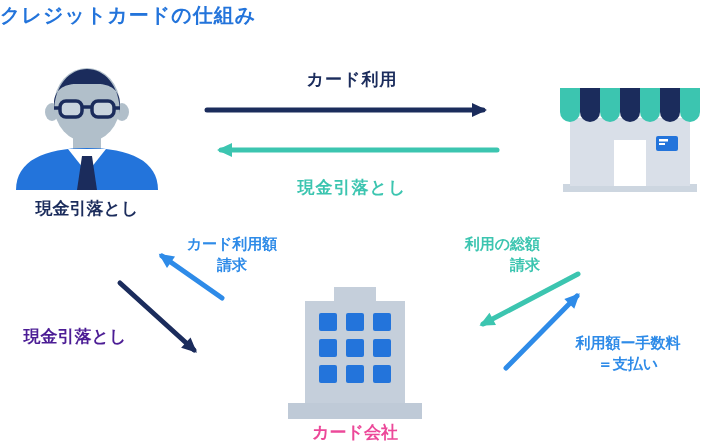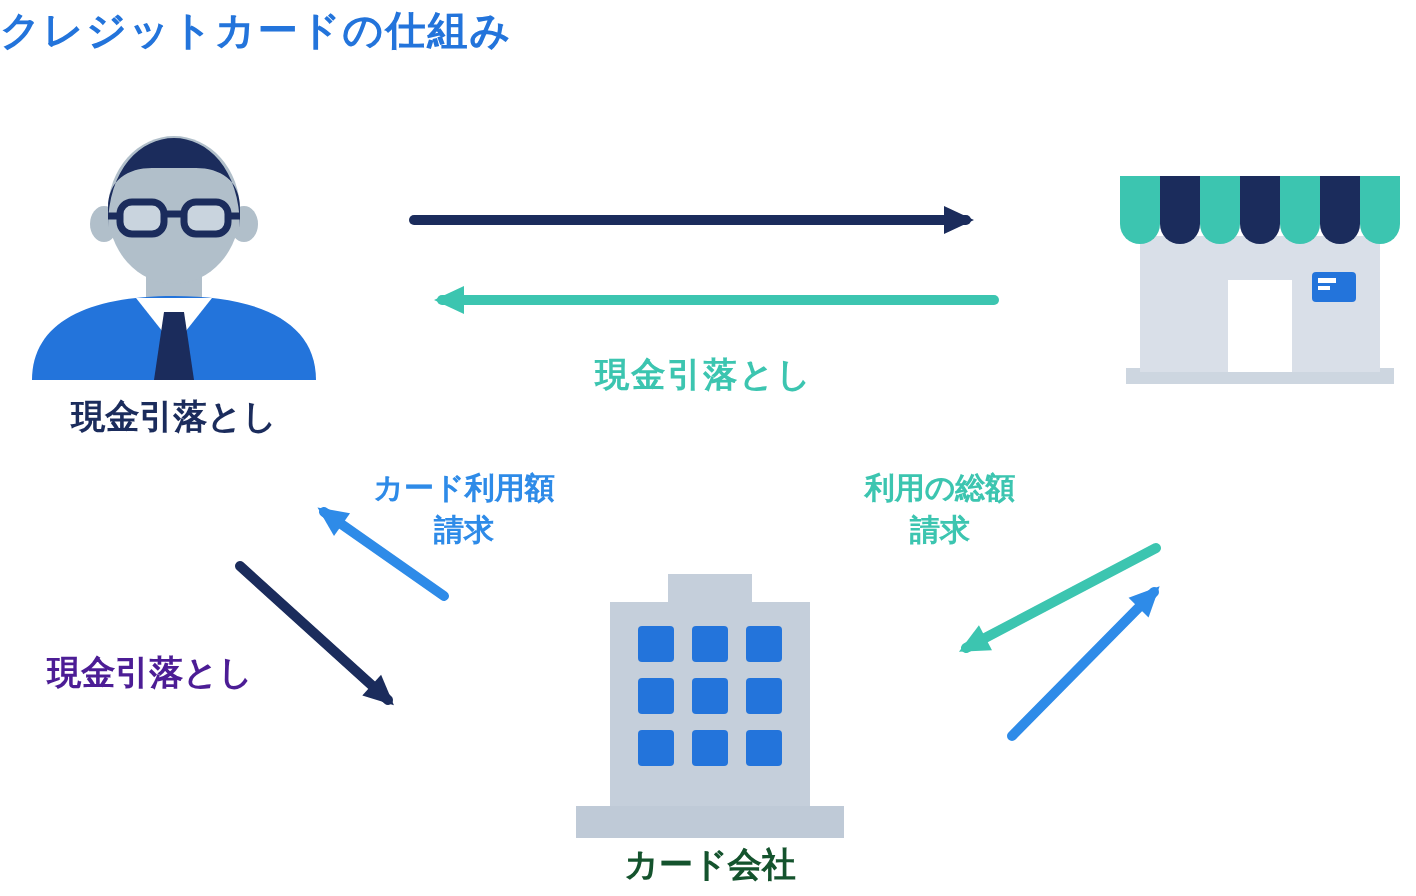--- a/index.html
+++ b/index.html
@@ -97,31 +97,36 @@
       <rect x="85" y="26" width="18" height="18" rx="2"></rect>
       <rect x="31" y="52" width="18" height="18" rx="2"></rect>
       <rect x="58" y="52" width="18" height="18" rx="2"></rect>
       <rect x="85" y="52" width="18" height="18" rx="2"></rect>
       <rect x="31" y="78" width="18" height="18" rx="2"></rect>
       <rect x="58" y="78" width="18" height="18" rx="2"></rect>
       <rect x="85" y="78" width="18" height="18" rx="2"></rect>
     </g>
   </svg>
 
+  <div class="lbl lbl-card-use" style="color: rgb(27, 44, 92);">カード利用</div>
   <div class="lbl lbl-goods" style="color: rgb(60, 197, 176);">現金引落とし</div>
 
   <div class="lbl lbl-user" style="color: rgb(27, 44, 92);">現金引落とし</div>
-  <div class="lbl lbl-company" style="color: #14532d;">カード会社</div>
+  <div class="lbl lbl-company" style="color: #ec4899;">カード会社</div>
 
   <div class="lbl lbl-billing-user" style="color: rgb(46, 139, 232);">
     <span class="line">カード利用額</span>
     <span class="line">請求</span>
   </div>
 
   <div class="lbl lbl-debit" style="color: #4c1d95;">現金引落とし</div>
 
-  <div class="lbl lbl-billing-total" style="color: rgb(60, 197, 176);">
+  <div class="lbl lbl-billing-total" style="color: rgb(60, 197, 176); text-align: right;">
     <span class="line">利用の総額</span>
     <span class="line">請求</span>
   </div>
 
+  <div class="lbl lbl-payment" style="color: rgb(46, 139, 232);">
+    <span class="line">利用額ー手数料</span>
+    <span class="line">＝支払い</span>
+  </div>
 
 </div>
 
 </body></html>

